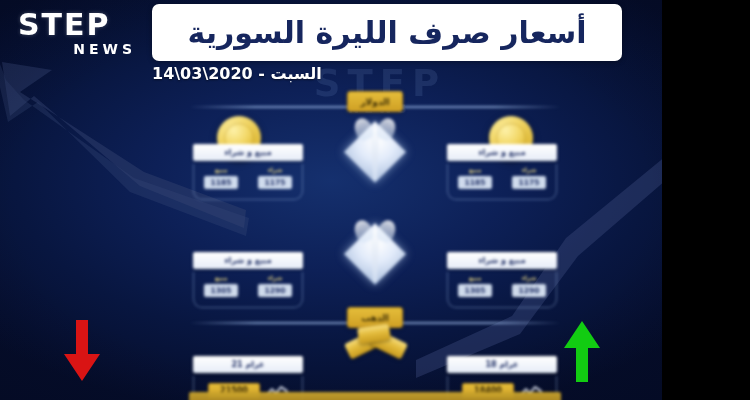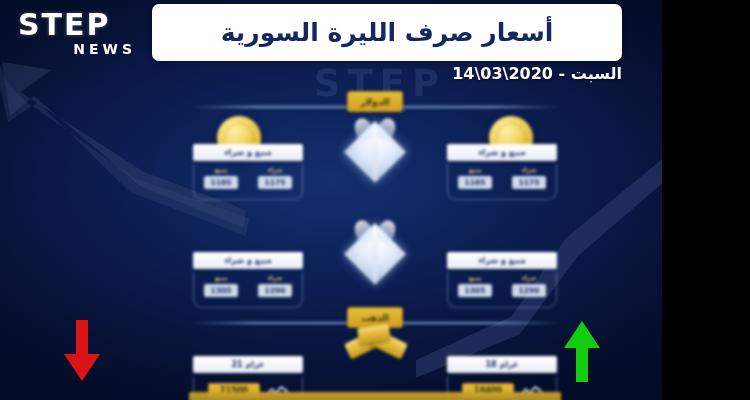--- a/index.html
+++ b/index.html
@@ -96,32 +96,32 @@
     display:flex;
     align-items:center;
     justify-content:center;
     z-index:18;
     box-shadow:0 1px 5px rgba(0,0,0,.35);
   }
   #title-plate .title-text {
     direction:rtl;
     font-family:"DejaVu Sans", sans-serif;
     font-weight:bold;
-    font-size:25px;
+    font-size:30px;
     color:#16265e;
     white-space:nowrap;
     line-height:1.1;
   }
 
   
   #date-line {
     position:absolute;
     left:152px; top:64px;
     width:470px;
-    text-align:right;
+    text-align:left;
     direction:rtl;
     color:#ffffff;
     font-family:"DejaVu Sans", sans-serif;
     font-weight:bold;
     font-size:16px;
     z-index:18;
     text-shadow:0 1px 2px rgba(0,0,0,.5);
   }
 
   

